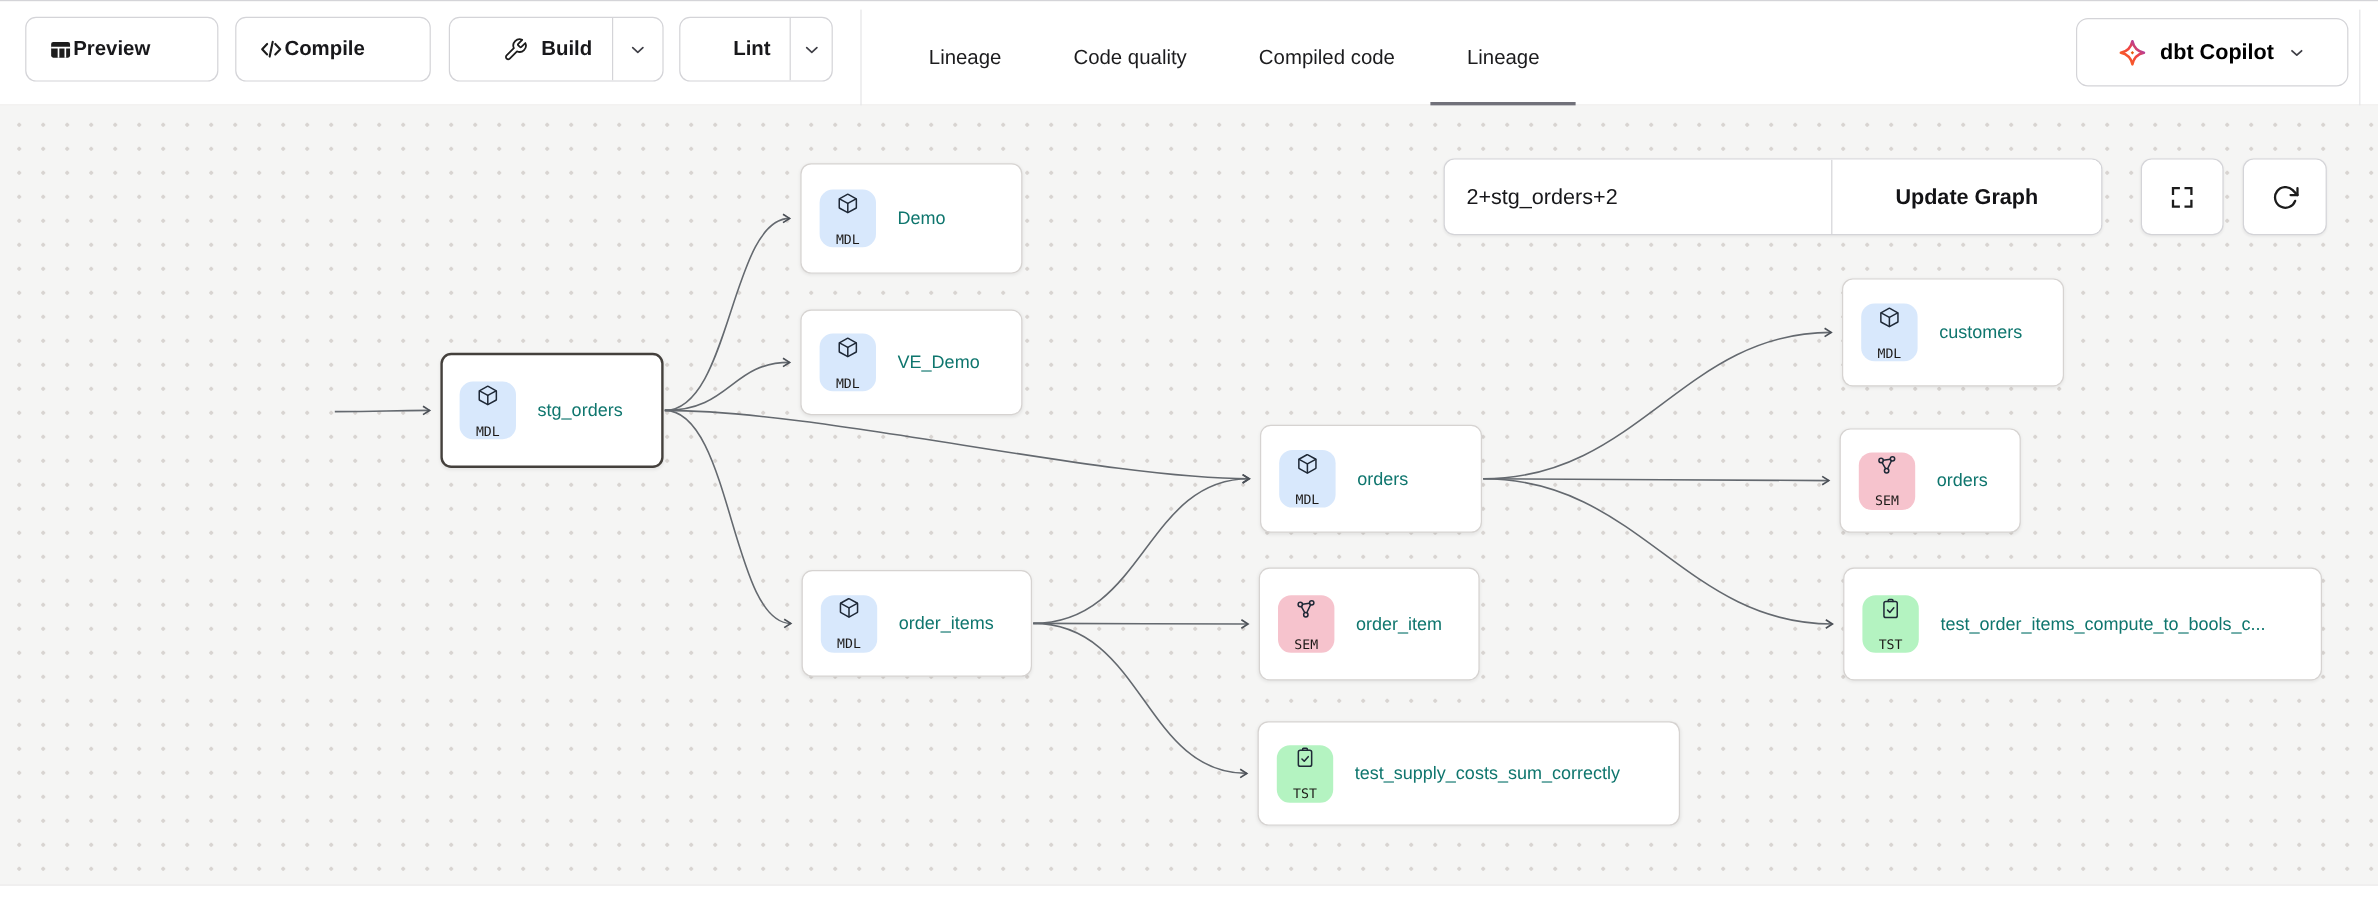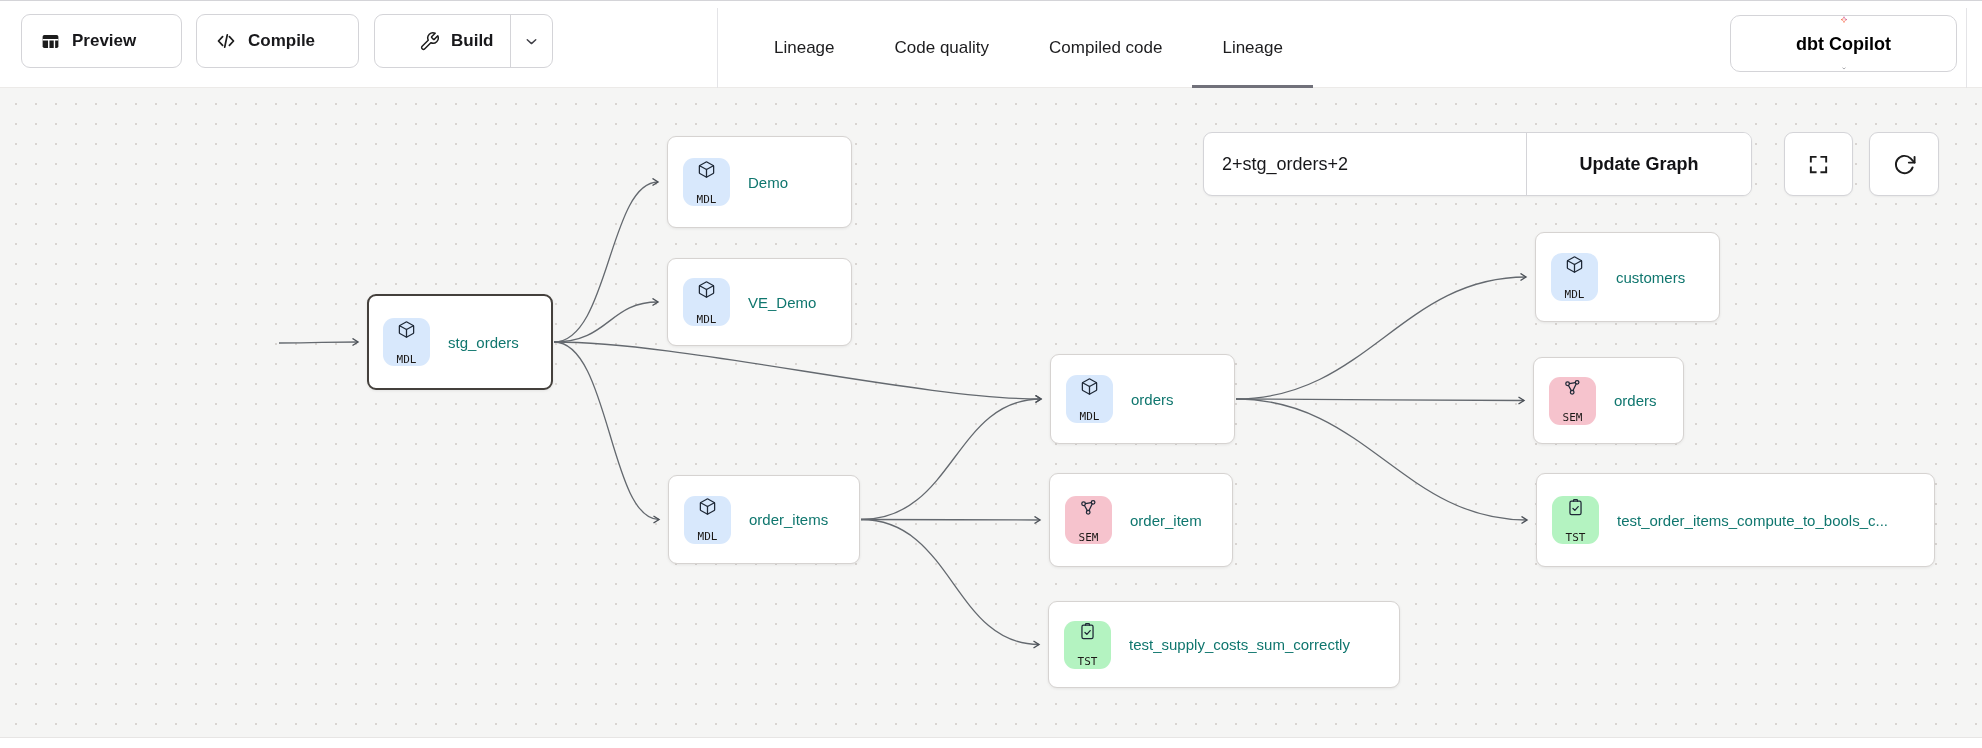--- a/index.html
+++ b/index.html
@@ -8,42 +8,42 @@
 
   
   .top-strip { position:absolute; left:0; top:0; width:1982px; height:8px;
     background:#fff; border-top:1px solid #d4d4d8; }
 
   
   .header { position:absolute; left:0; top:8px; width:1982px; height:80px;
     background:#fff; border-bottom:1px solid #eceae8; }
   .btn { position:absolute; top:6px; height:54px; background:#fff;
     border:1px solid #d4d4d8; border-radius:9px; display:flex; align-items:center;
-    gap:11px; padding:0 18px; font-size:17px; font-weight:600; color:#18181b;
+    padding:0 18px; font-size:17px; font-weight:600; color:#18181b;
     cursor:pointer; }
   .btn svg { flex:0 0 auto; }
   .btn-group { position:absolute; top:6px; height:54px; background:#fff;
     border:1px solid #d4d4d8; border-radius:9px; display:flex; align-items:stretch;
     overflow:hidden;padding-left:28px; }
   .btn-group .main { display:flex; align-items:center; gap:11px; padding:0 16px;
     font-size:17px; font-weight:600; cursor:pointer; }
   .btn-group .caret { display:flex; align-items:center; justify-content:center;
     border-left:1px solid #d4d4d8; cursor:pointer; }
   .hdr-divider { position:absolute; top:0; width:1px; height:80px; background:#e4e4e7; }
 
   .tabs { position:absolute; left:744px; top:0; height:80px; display:flex; }
   .tab { height:80px; display:flex; align-items:center; padding:0 30px;
     font-size:17px; color:#1c1c1e; cursor:pointer; position:relative; }
   .tab.active::after { content:""; position:absolute; left:0; right:0; bottom:0;
     height:3px; background:#71717a; }
 
   .copilot-btn { position:absolute; top:7px; right:25px; height:57px; width:227px;
     background:#fff; border:1px solid #d4d4d8; border-radius:10px; display:flex;
     align-items:center; justify-content:center; gap:11px; font-size:18px;
-    font-weight:600; cursor:pointer;flex-direction:column; }
+    font-weight:600; cursor:pointer; }
 
   
   .canvas { position:absolute; left:0; top:88px; width:1982px; height:649px;
     background-color:#f5f5f4;
     background-image:radial-gradient(circle, #d8d4d1 1.4px, transparent 1.4px);
     background-size:20px 20px; background-position:6px 6px; overflow:hidden;padding-left:32px; }
   .edges-svg { position:absolute; left:0; top:0; width:1982px; height:649px; }
 
   .node { position:absolute; background:#fff; border:1px solid #d6d3d1;
     border-radius:9px; box-shadow:0 1px 3px rgba(0,0,0,0.07); display:flex;
@@ -106,20 +106,30 @@
       </svg>
       <span>Build</span>
     </div>
     <div class="caret" style="width:53px;">
       <svg width="17" height="17" viewBox="0 0 24 24" fill="none" stroke="#3f3f46" stroke-width="2" stroke-linecap="round" stroke-linejoin="round">
         <polyline points="6 9.5 12 15 18 9.5"></polyline>
       </svg>
     </div>
   </div>
 
+  <div class="btn-group" style="left:566px; width:128px;">
+    <div class="main" style="width:71px;">
+      <span>Lint</span>
+    </div>
+    <div class="caret" style="width:56px;">
+      <svg width="17" height="17" viewBox="0 0 24 24" fill="none" stroke="#3f3f46" stroke-width="2" stroke-linecap="round" stroke-linejoin="round">
+        <polyline points="6 9.5 12 15 18 9.5"></polyline>
+      </svg>
+    </div>
+  </div>
 
   <div class="hdr-divider" style="left:717px;"></div>
 
   <div class="tabs">
     <div class="tab">
         <span>Lineage</span>
       </div>
     <div class="tab">
         <span>Code quality</span>
       </div>

